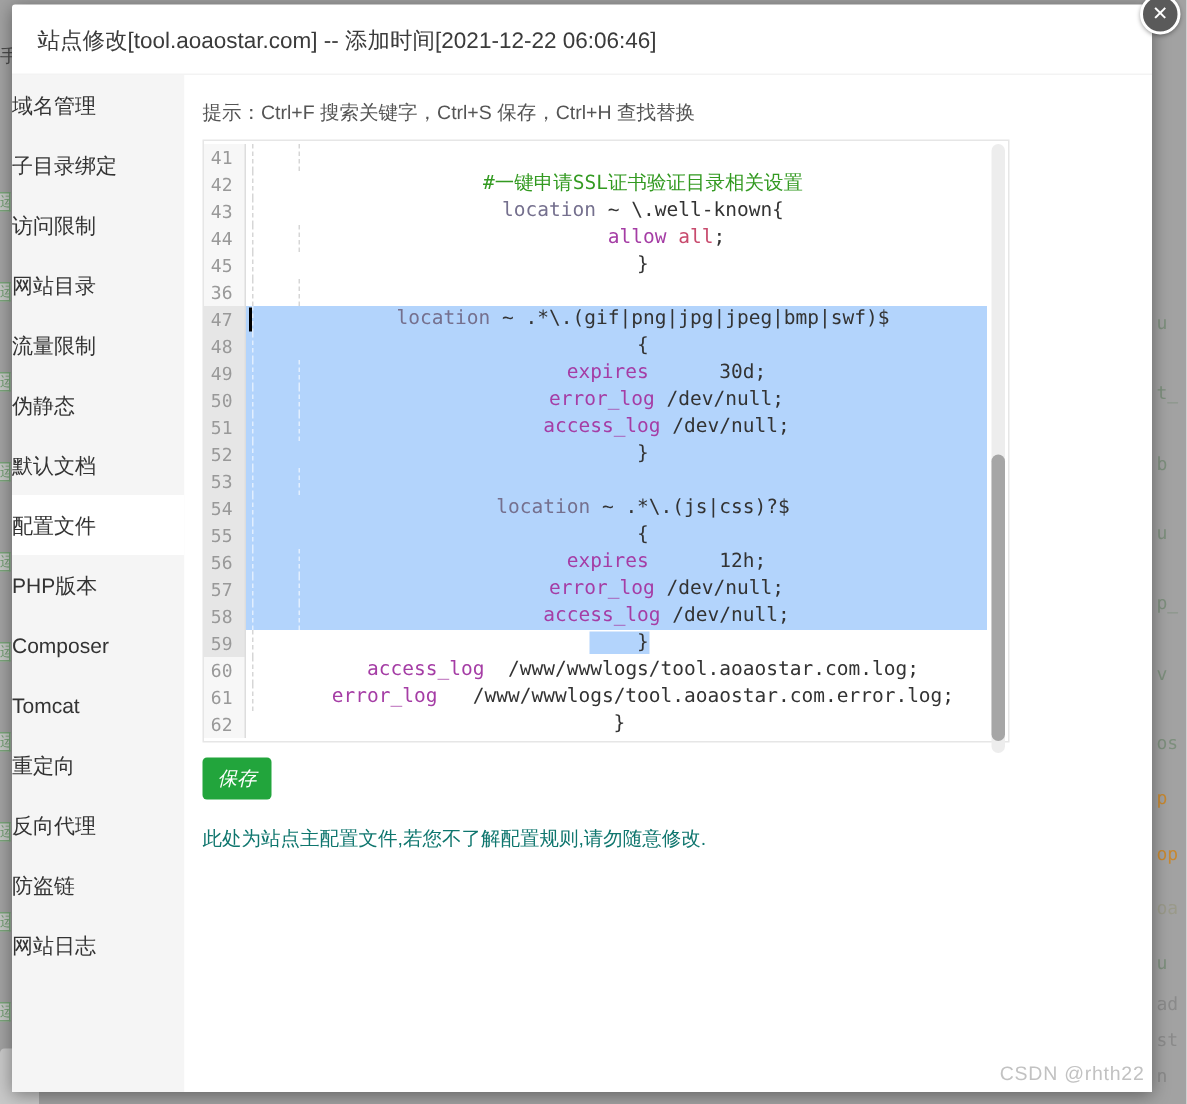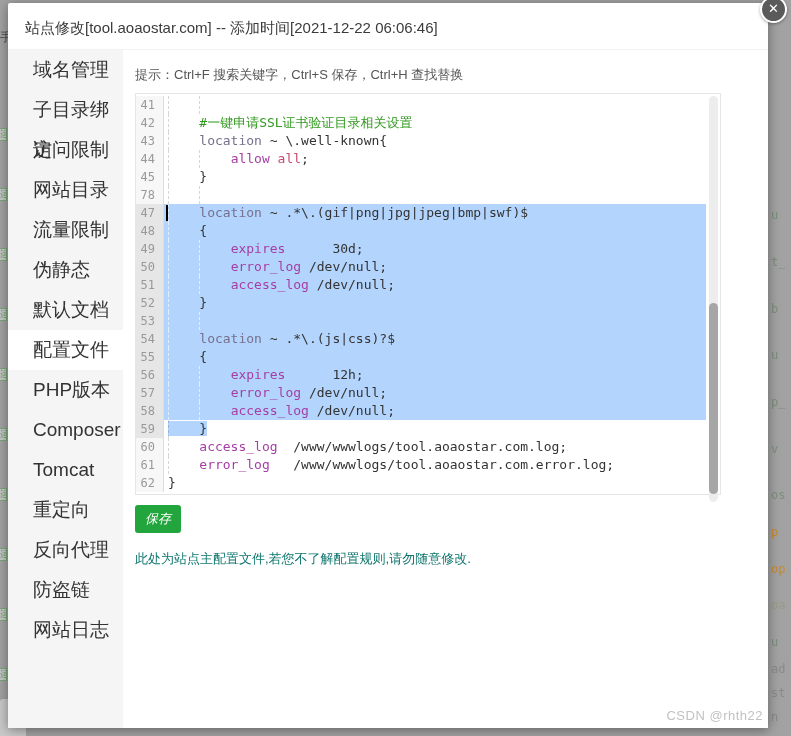--- a/index.html
+++ b/index.html
@@ -29,40 +29,40 @@
   .close-btn { position:absolute; right:-19px; top:-7px; width:27px; height:27px;
     border-radius:50%; background:#5a5a5a; border:2px solid #fff; color:#fff;
     text-align:center; line-height:22px; font-size:13px; font-weight:bold;
     cursor:pointer; z-index:12; box-shadow:0 1px 3px rgba(0,0,0,.35); }
 
   .title-bar { height:47px; line-height:49px; padding-left:17px;
     font-size:15px; color:#3b3b3b; border-bottom:1px solid #f3f3f3; }
 
   .sidebar { position:absolute; top:47px; left:0; bottom:0; width:115px;
     background:#f5f5f5; overflow:hidden; }
-  .side-item { height:40px; line-height:40px; padding-left:25px;
-    font-size:19px; color:#333; cursor:pointer; }
+  .side-item { height:40px; line-height:40px; 
+    font-size:14px; color:#333; cursor:pointer; }
   .side-item.selected { background:#fff; }
 
   .main { position:absolute; top:47px; left:115px; right:0; bottom:0;
     padding:15px 0 0 12px; background:#fff; }
 
   .hint { font-size:13px; color:#555; height:20px; line-height:20px; margin-bottom:8px; }
 
   
-  .editor { position:relative; width:586px; border:1px solid #e6e6e6;
+  .editor { position:relative; width:538px; border:1px solid #e6e6e6;
     background:#fff; padding:2px 0;
     font-family:"DejaVu Sans Mono","Liberation Mono",monospace;
     font-size:13px; line-height:18px; cursor:text; }
   .code-line { display:flex; height:18px; white-space:pre; }
   .gutter-cell { flex:0 0 28px; background:#f7f7f7; border-right:1px solid #ddd;
     color:#999; text-align:right; padding-right:8px; font-size:12px; line-height:18px; }
   .code-line.sel .gutter-cell { background:#e6e6e6; }
   .code-text { flex:1; margin-right:14px; position:relative; padding-left:4px;
-    color:var(--txt,#333); }
+    color:var(--txt,#333);text-align:center; }
   .code-line.sel-full .code-text { background:var(--sel,#b3d4fc); }
   .sel-inline { background:var(--sel,#b3d4fc); }
   .guide { position:absolute; top:0; bottom:0; width:0;
     border-left:1px dashed rgba(0,0,0,.16); }
   .code-line.sel-full .guide { border-left-color:rgba(255,255,255,.6); }
   .cursor-bar { position:absolute; left:2px; top:1px; bottom:1px; width:2px; background:#000; }
   .c-comment { color:var(--comment,#339a21); }
   .c-kw1 { color:var(--kw1,#75708e); }
   .c-kw2 { color:var(--kw2,#a53da5); }
   .c-val { color:var(--val,#c84b6e); }
@@ -142,21 +142,21 @@
   <div class="main">
     <div class="hint">提示：Ctrl+F 搜索关键字，Ctrl+S 保存，Ctrl+H 查找替换</div>
 
     <div class="editor" id="editor">
       <div id="editor-lines">
           <div class="code-line"><div class="gutter-cell">41</div><div class="code-text"><span class="guide" style="left: calc(0ch + 4px);"></span><span class="guide" style="left: calc(4ch + 4px);"></span></div></div>
           <div class="code-line"><div class="gutter-cell">42</div><div class="code-text"><span class="guide" style="left: calc(0ch + 4px);"></span><span>    </span><span class="c-comment">#一键申请SSL证书验证目录相关设置</span></div></div>
           <div class="code-line"><div class="gutter-cell">43</div><div class="code-text"><span class="guide" style="left: calc(0ch + 4px);"></span><span>    </span><span class="c-kw1">location</span><span> ~ \.well-known{</span></div></div>
           <div class="code-line"><div class="gutter-cell">44</div><div class="code-text"><span class="guide" style="left: calc(0ch + 4px);"></span><span class="guide" style="left: calc(4ch + 4px);"></span><span>        </span><span class="c-kw2">allow</span><span> </span><span class="c-val">all</span><span>;</span></div></div>
           <div class="code-line"><div class="gutter-cell">45</div><div class="code-text"><span class="guide" style="left: calc(0ch + 4px);"></span><span>    }</span></div></div>
-          <div class="code-line"><div class="gutter-cell">78</div><div class="code-text"><span class="guide" style="left: calc(0ch + 4px);"></span><span class="guide" style="left: calc(4ch + 4px);"></span></div></div>
+          <div class="code-line"><div class="gutter-cell">36</div><div class="code-text"><span class="guide" style="left: calc(0ch + 4px);"></span><span class="guide" style="left: calc(4ch + 4px);"></span></div></div>
           <div class="code-line sel sel-full"><div class="gutter-cell">47</div><div class="code-text"><span class="guide" style="left: calc(0ch + 4px);"></span><span>    </span><span class="c-kw1">location</span><span> ~ .*\.(gif|png|jpg|jpeg|bmp|swf)$</span><span class="cursor-bar"></span></div></div>
           <div class="code-line sel sel-full"><div class="gutter-cell">48</div><div class="code-text"><span class="guide" style="left: calc(0ch + 4px);"></span><span>    {</span></div></div>
           <div class="code-line sel sel-full"><div class="gutter-cell">49</div><div class="code-text"><span class="guide" style="left: calc(0ch + 4px);"></span><span class="guide" style="left: calc(4ch + 4px);"></span><span>        </span><span class="c-kw2">expires</span><span>      30d;</span></div></div>
           <div class="code-line sel sel-full"><div class="gutter-cell">50</div><div class="code-text"><span class="guide" style="left: calc(0ch + 4px);"></span><span class="guide" style="left: calc(4ch + 4px);"></span><span>        </span><span class="c-kw2">error_log</span><span> /dev/null;</span></div></div>
           <div class="code-line sel sel-full"><div class="gutter-cell">51</div><div class="code-text"><span class="guide" style="left: calc(0ch + 4px);"></span><span class="guide" style="left: calc(4ch + 4px);"></span><span>        </span><span class="c-kw2">access_log</span><span> /dev/null;</span></div></div>
           <div class="code-line sel sel-full"><div class="gutter-cell">52</div><div class="code-text"><span class="guide" style="left: calc(0ch + 4px);"></span><span>    }</span></div></div>
           <div class="code-line sel sel-full"><div class="gutter-cell">53</div><div class="code-text"><span class="guide" style="left: calc(0ch + 4px);"></span><span class="guide" style="left: calc(4ch + 4px);"></span></div></div>
           <div class="code-line sel sel-full"><div class="gutter-cell">54</div><div class="code-text"><span class="guide" style="left: calc(0ch + 4px);"></span><span>    </span><span class="c-kw1">location</span><span> ~ .*\.(js|css)?$</span></div></div>
           <div class="code-line sel sel-full"><div class="gutter-cell">55</div><div class="code-text"><span class="guide" style="left: calc(0ch + 4px);"></span><span>    {</span></div></div>
           <div class="code-line sel sel-full"><div class="gutter-cell">56</div><div class="code-text"><span class="guide" style="left: calc(0ch + 4px);"></span><span class="guide" style="left: calc(4ch + 4px);"></span><span>        </span><span class="c-kw2">expires</span><span>      12h;</span></div></div>

